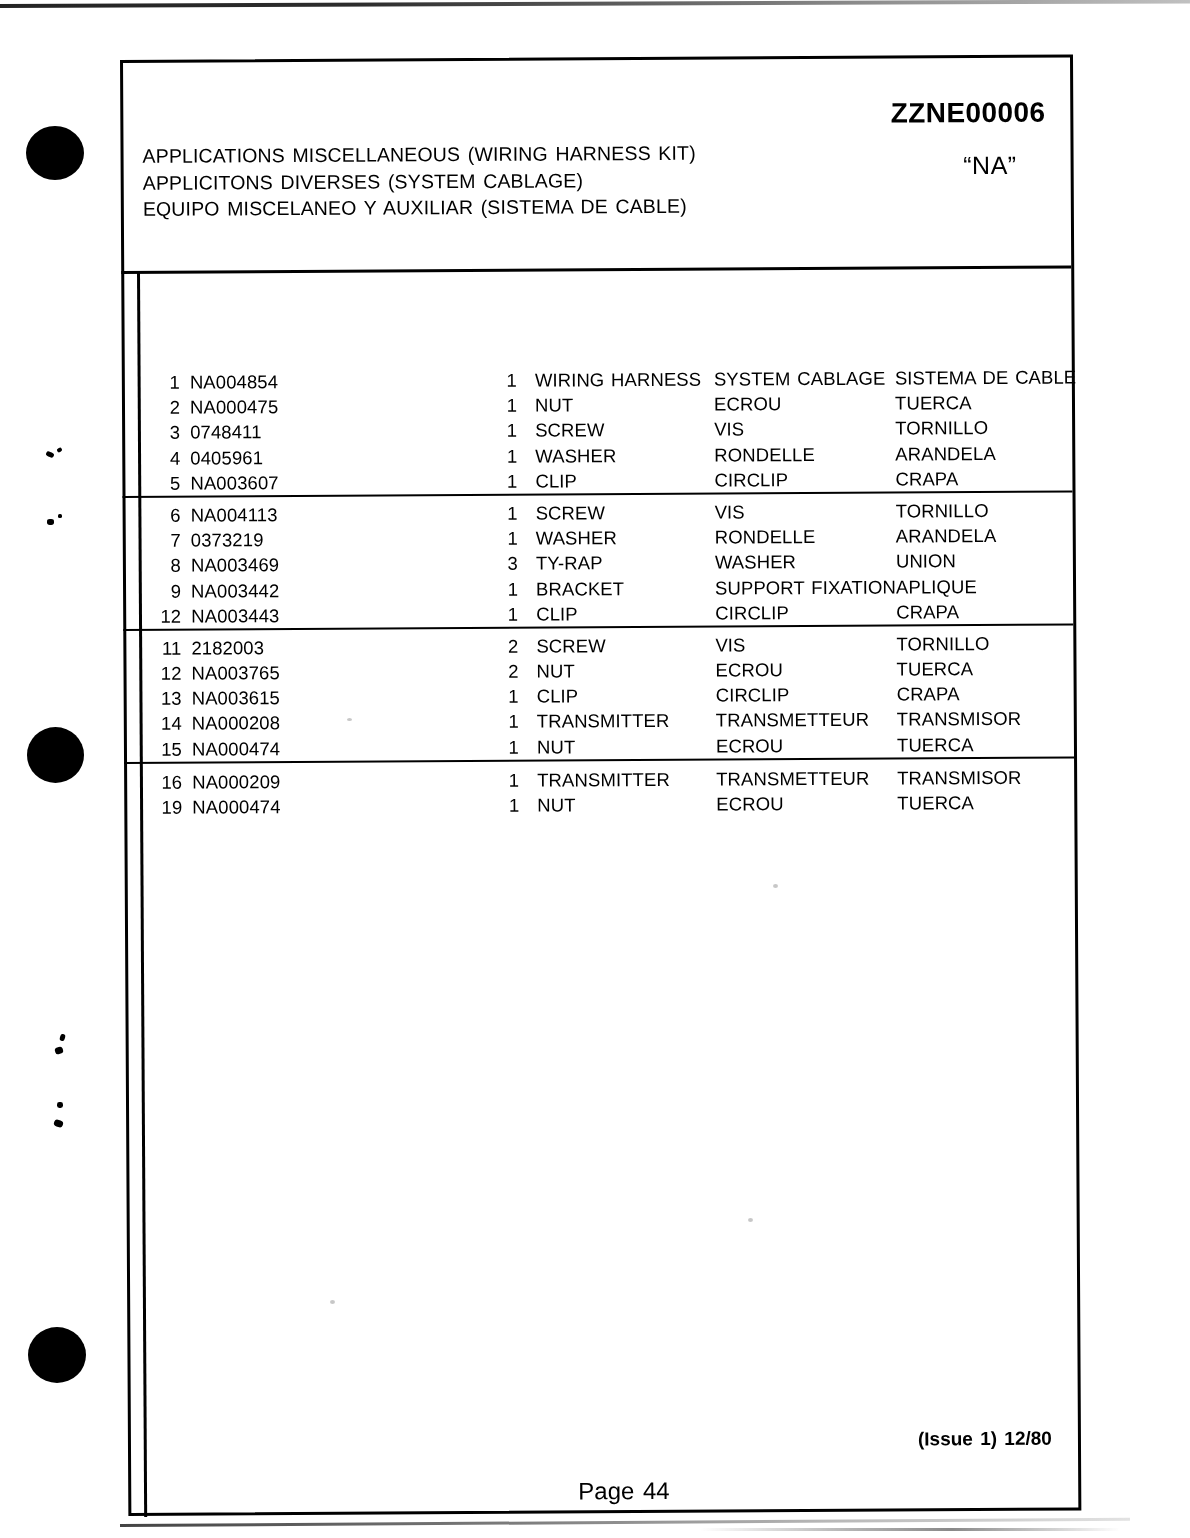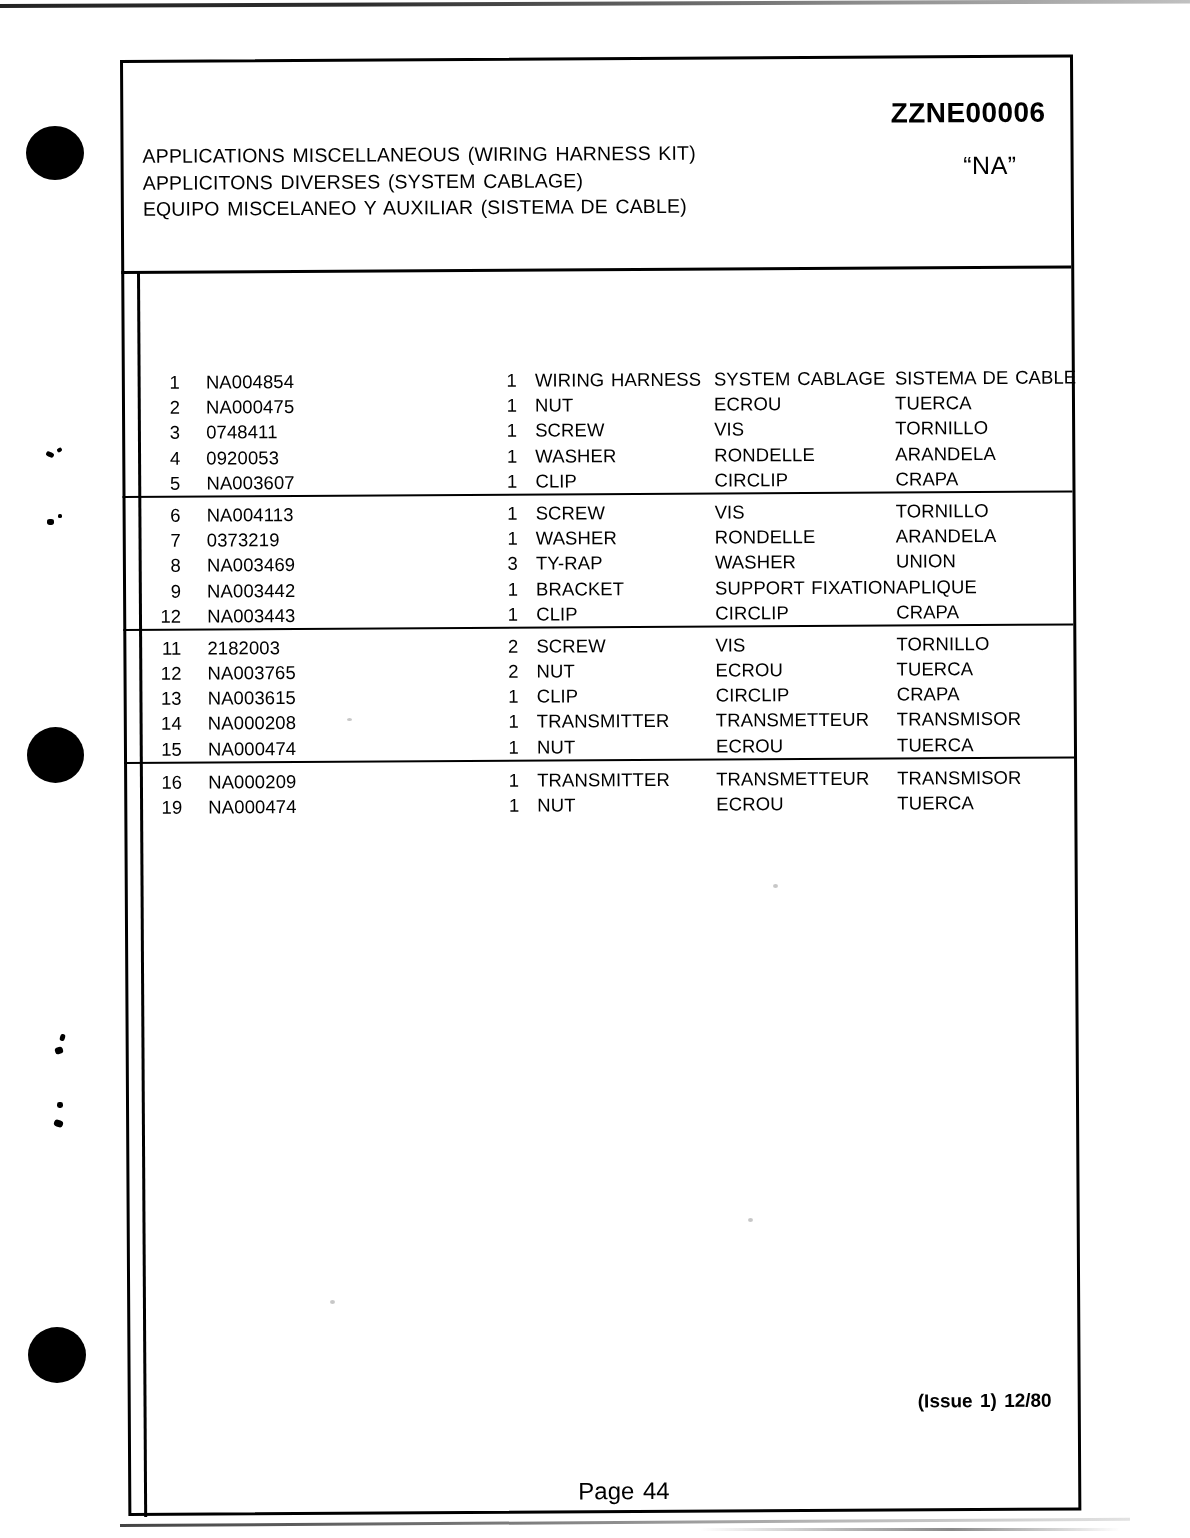--- a/index.html
+++ b/index.html
@@ -182,21 +182,21 @@
   }
   .row > span {
     position: absolute;
     top: 0;
     font-size: 18.5px;
     line-height: 25.2px;
     letter-spacing: .1px;
     word-spacing: 1.5px;
   }
   .c-idx  { left: 20px;  width: 38px; text-align: right; }
-  .c-part { left: 84px; }
+  .c-part { left: 68px; }
   .c-qty  { left: 383px; width: 12px; text-align: right; }
   .c-en   { left: 413px; }
   .c-fr   { left: 592px; }
   .c-es   { left: 773px; }
 
   
   .group.first { padding-top: 96px; }
   .group.g2 { padding-top: 5px; }
   .group.g3 { padding-top: 5px; }
   .group.g4 { padding-top: 6px; }
@@ -206,21 +206,21 @@
     position: absolute;
     left: 450px;
     top: 1420px;
     font-size: 24px;
     word-spacing: 2px;
     white-space: nowrap;
   }
   .footer-issue {
     position: absolute;
     left: 790px;
-    top: 1335px;
+    top: 1373px;
     font-size: 19px;
     font-weight: bold;
     word-spacing: 2px;
     white-space: nowrap;
   }
 </style>
 </head>
 <body>
 
 <div id="page">
@@ -285,21 +285,21 @@
         <div class="row">
           <span class="c-idx">3</span>
           <span class="c-part">0748411</span>
           <span class="c-qty">1</span>
           <span class="c-en">SCREW</span>
           <span class="c-fr">VIS</span>
           <span class="c-es">TORNILLO</span>
         </div>
         <div class="row">
           <span class="c-idx">4</span>
-          <span class="c-part">0920053</span>
+          <span class="c-part">0405961</span>
           <span class="c-qty">1</span>
           <span class="c-en">WASHER</span>
           <span class="c-fr">RONDELLE</span>
           <span class="c-es">ARANDELA</span>
         </div>
         <div class="row">
           <span class="c-idx">5</span>
           <span class="c-part">NA003607</span>
           <span class="c-qty">1</span>
           <span class="c-en">CLIP</span>

